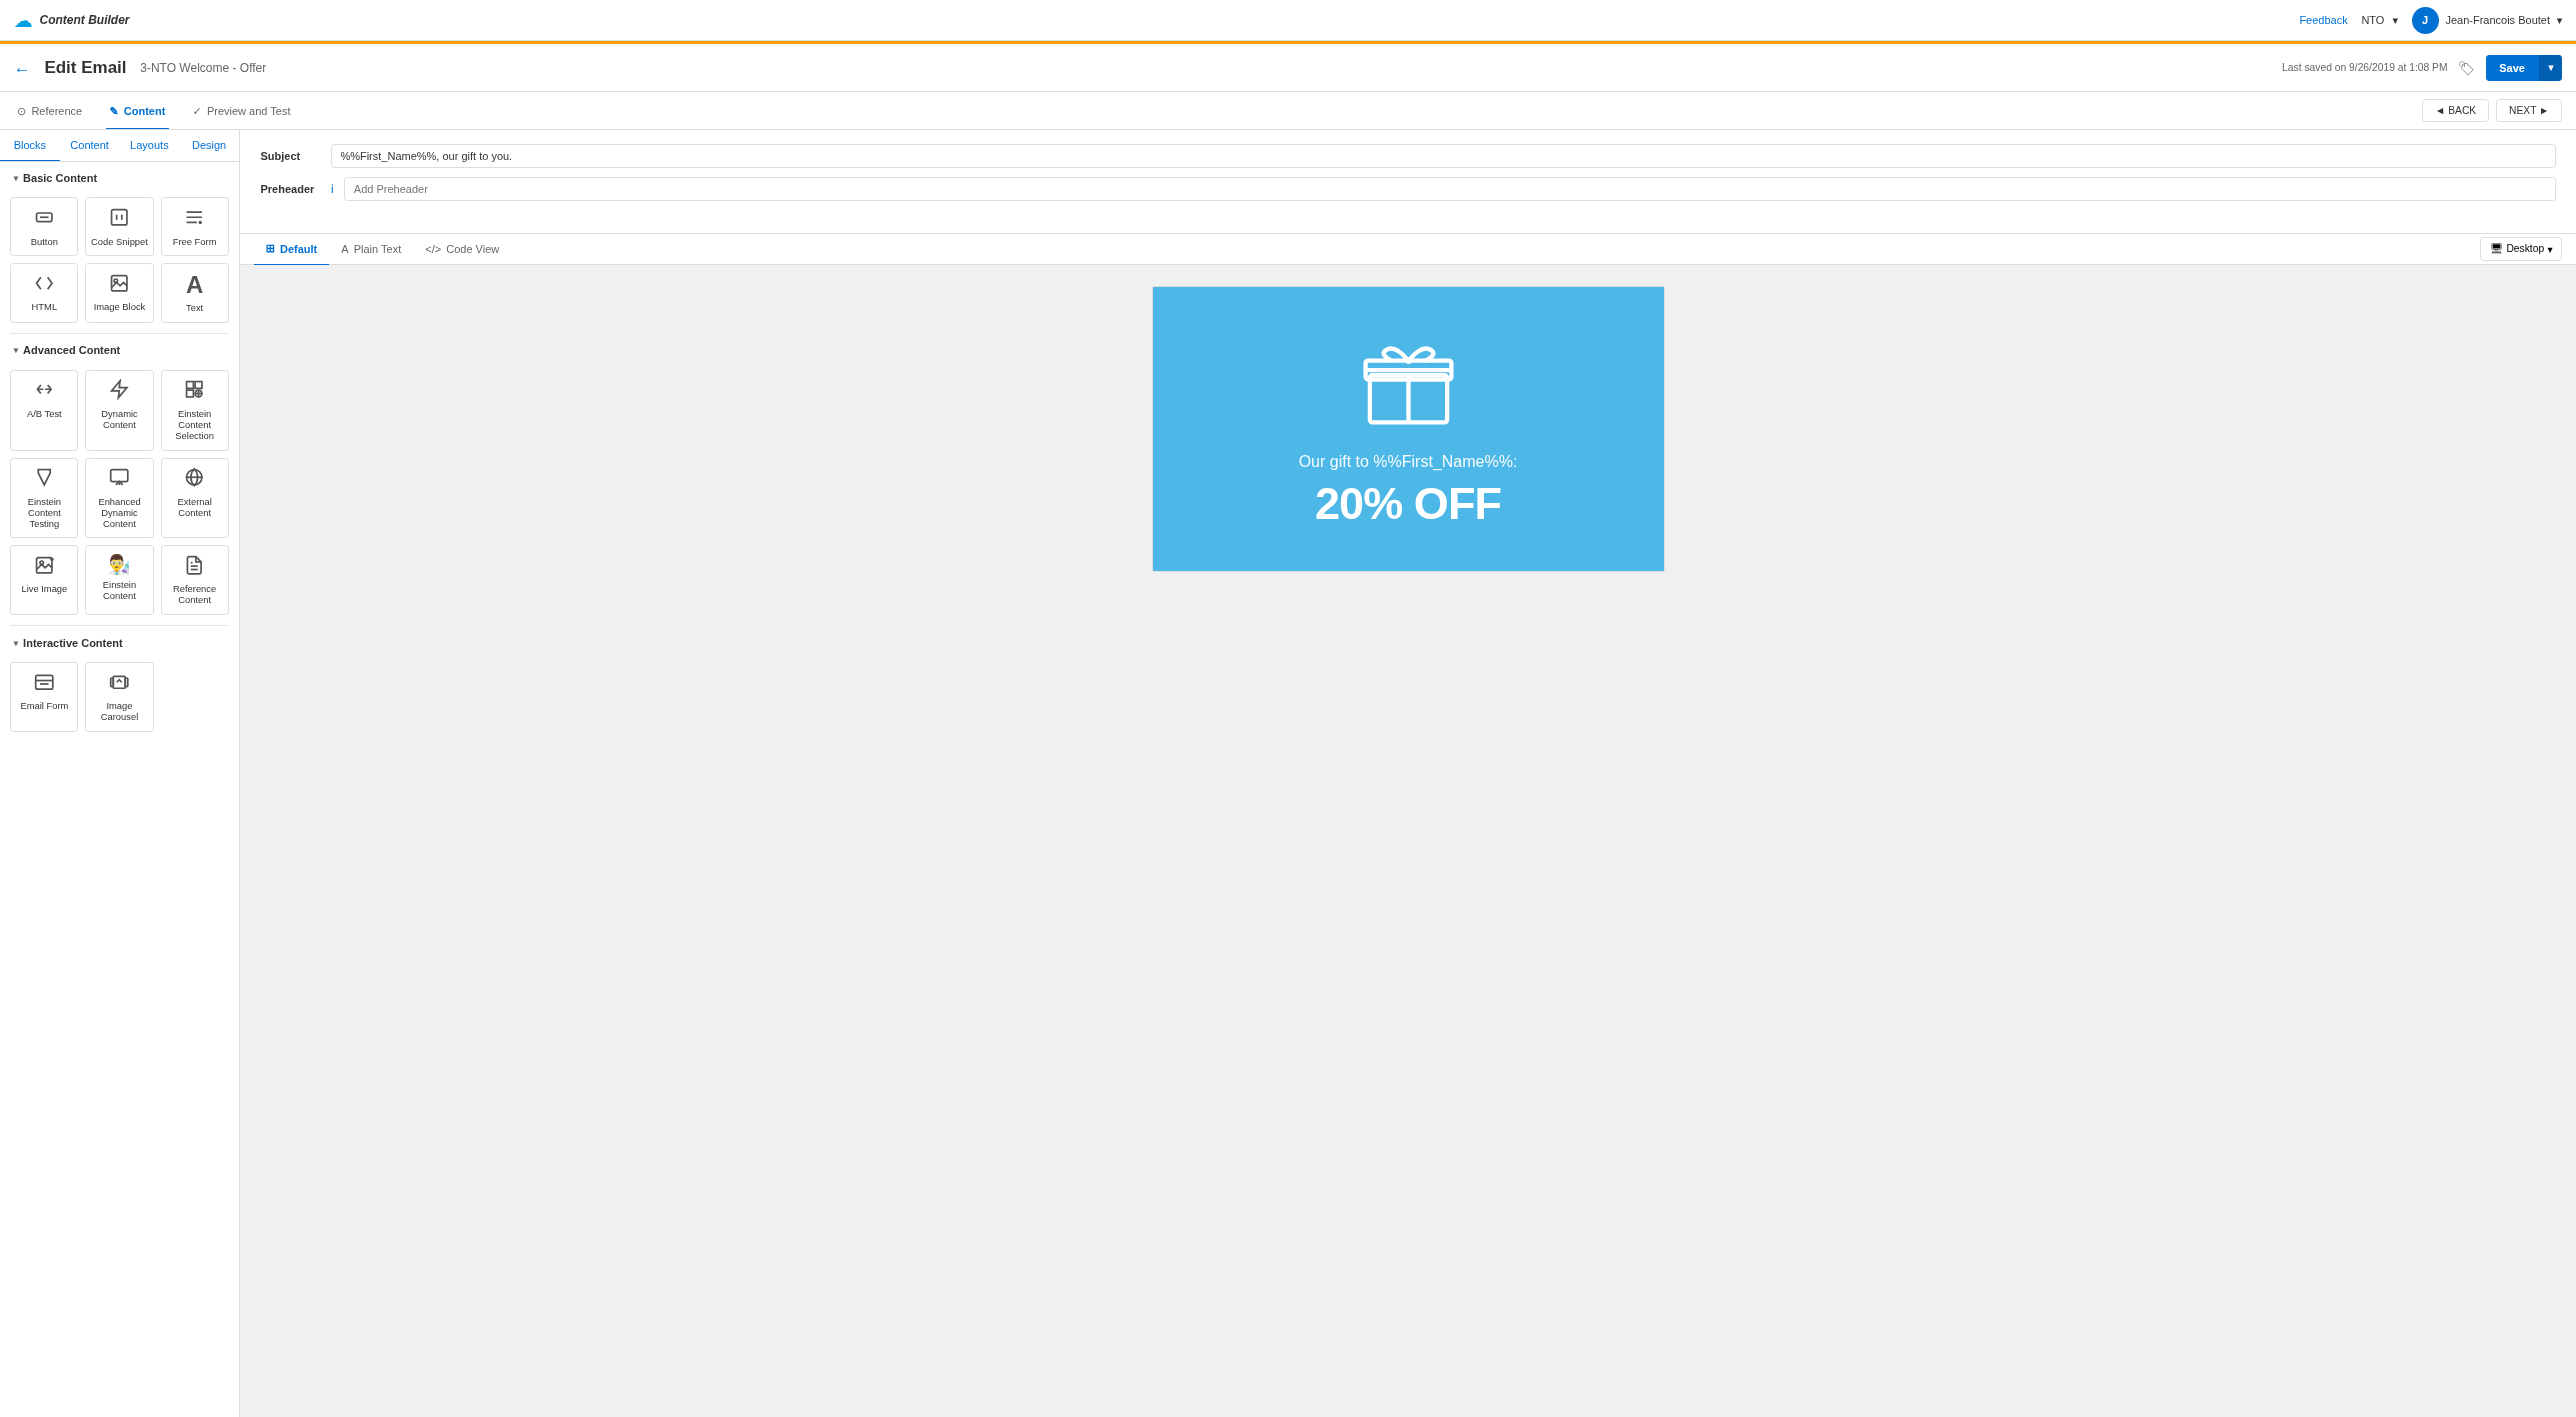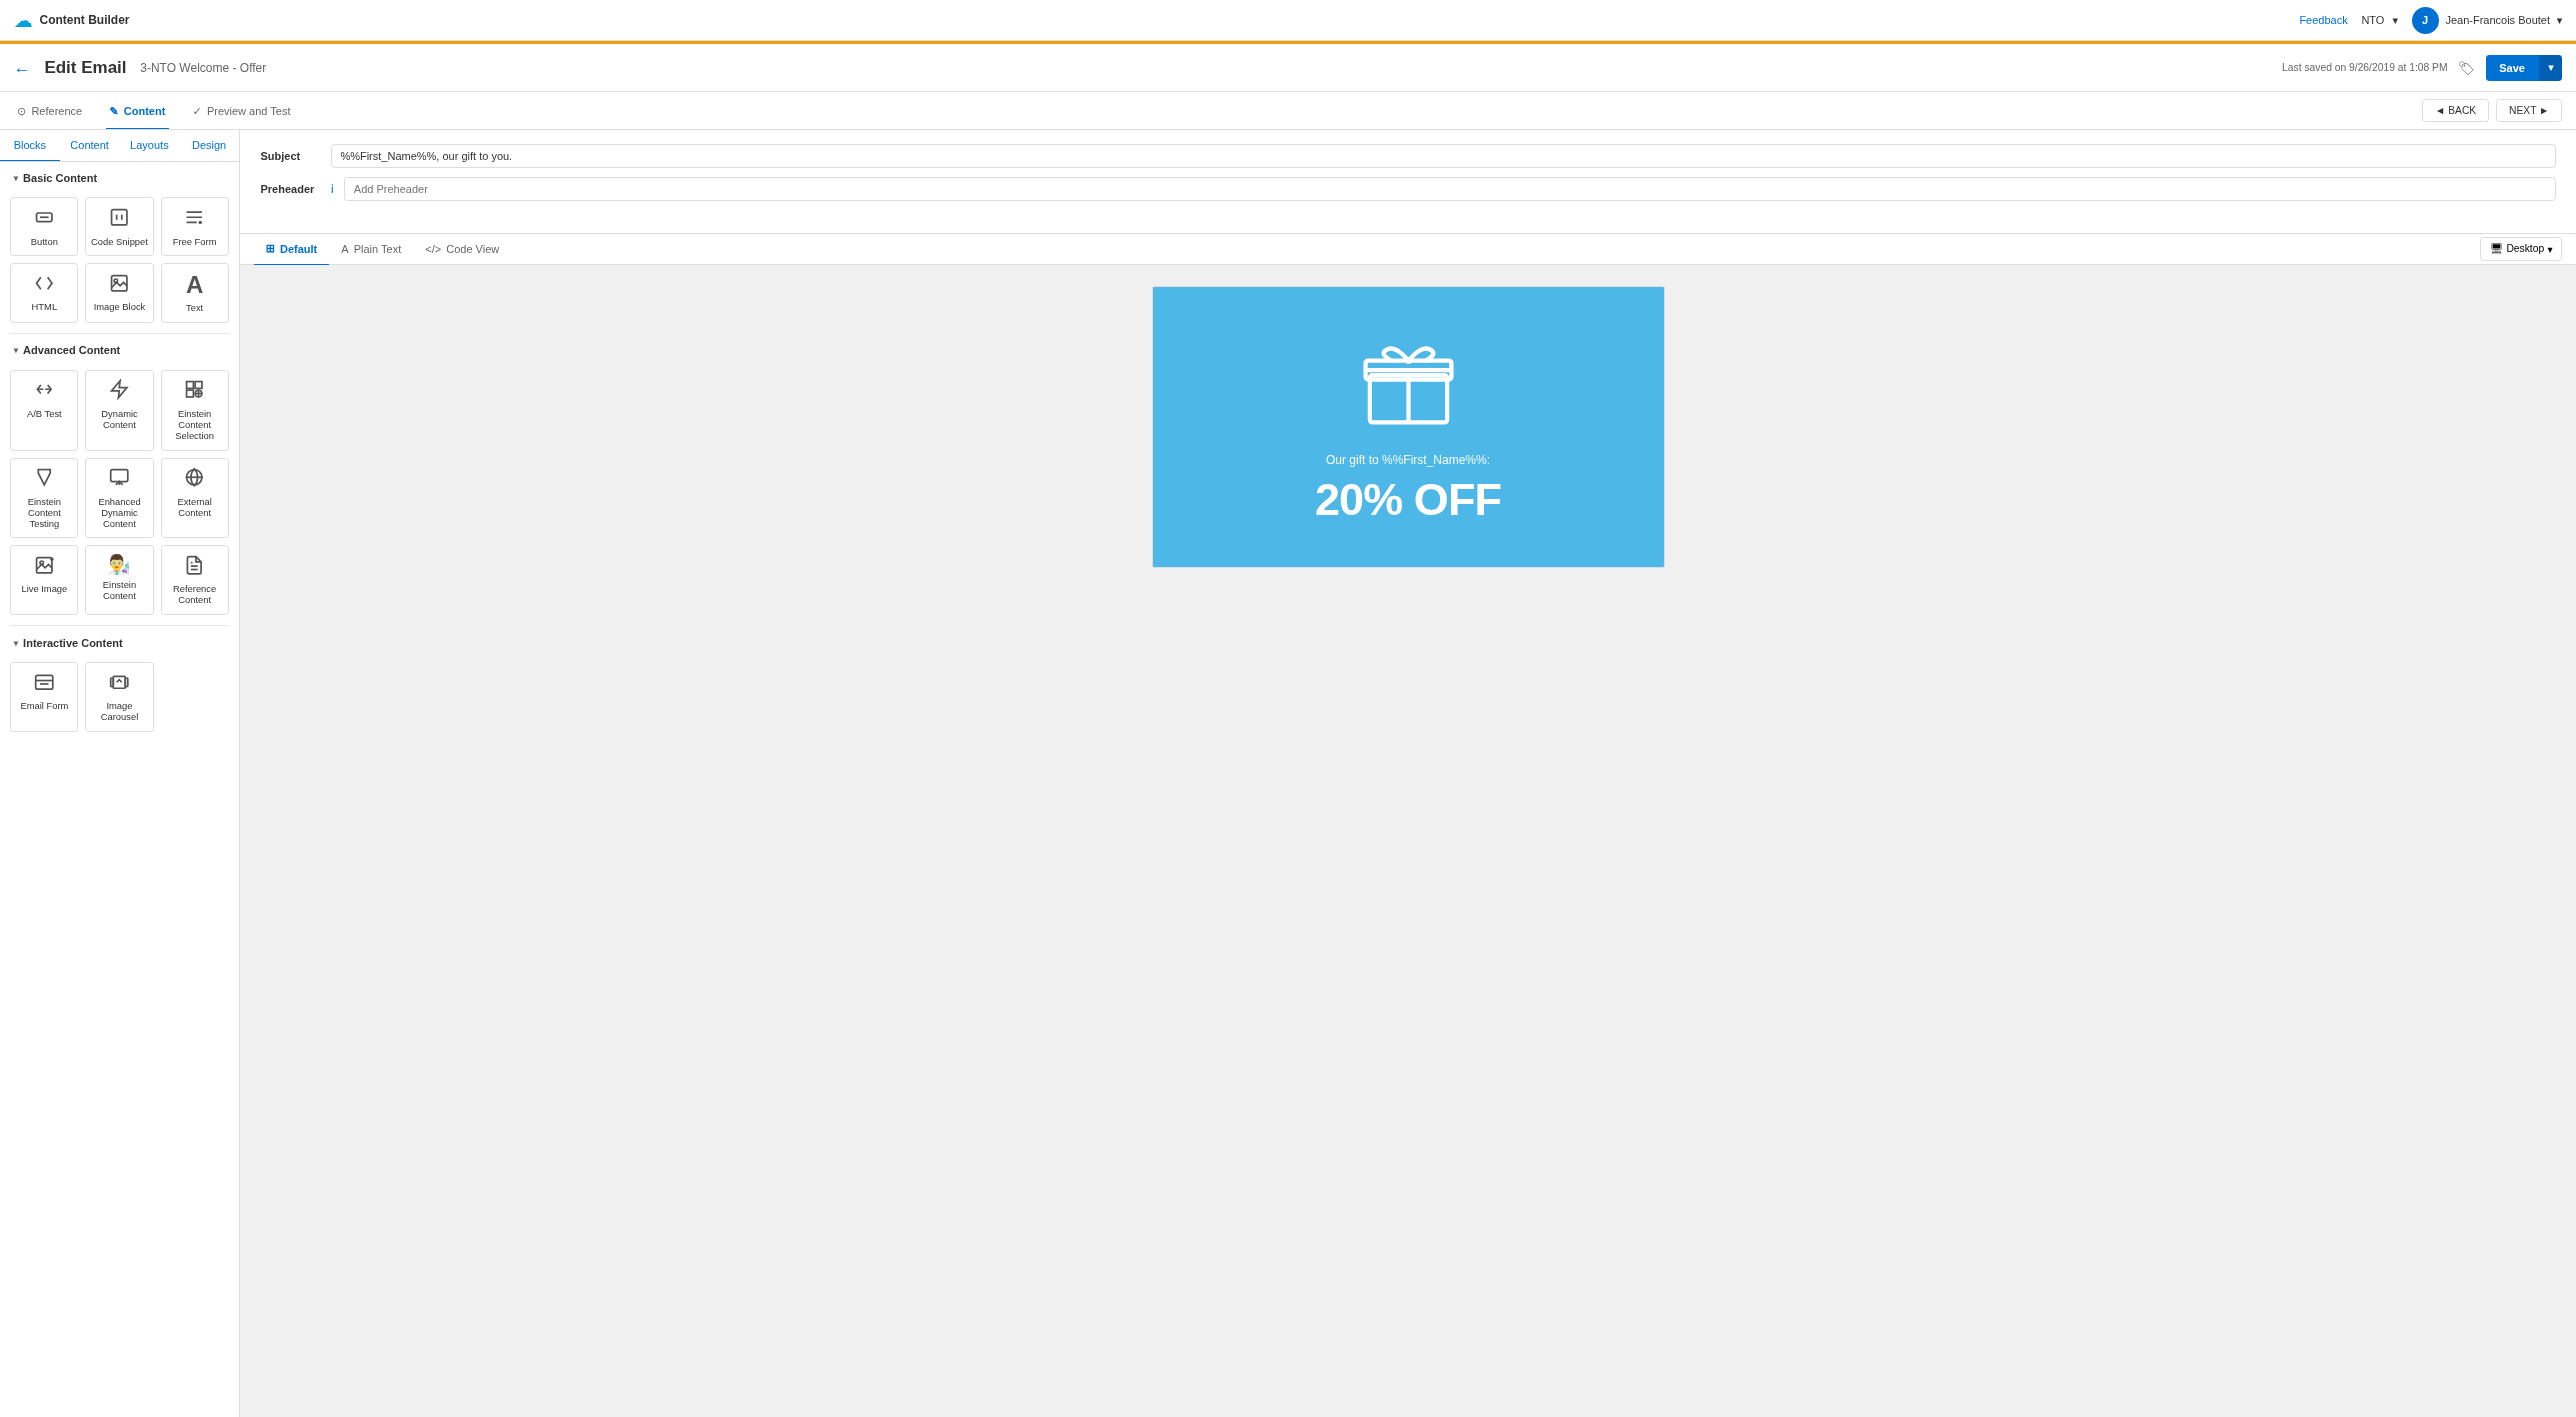--- a/index.html
+++ b/index.html
@@ -6,21 +6,21 @@
     body { font-family: 'Salesforce Sans', Arial, sans-serif; font-size: 11px; background: #f3f3f3; color: #333; }
 
     
     .top-nav {
       display: flex; align-items: center; background: white;
       border-bottom: 0.9px solid #ddd; padding: 0 13.7px; height: 41px;
       position: relative;
     }
     .top-nav-left { display: flex; align-items: center; gap: 6.8px; flex: 1; }
     .top-nav-logo { color: #00a1e0; font-size: 19px; }
-    .top-nav-title { font-size: 12px; color: #333; font-weight: 600; }
+    .top-nav-title { font-size: 12px; color: #333; font-weight: 600; font-style: italic; }
     .top-nav-right { display: flex; align-items: center; gap: 13.7px; }
     .top-nav-feedback { color: #0070d2; font-size: 11px; cursor: pointer; }
     .top-nav-org { display: flex; align-items: center; gap: 8px; color: #333; font-size: 11px; cursor: pointer; }
     .top-nav-user { display: flex; align-items: center; gap: 6.8px; color: #333; font-size: 11px; cursor: pointer; }
     .user-avatar { width: 27px; height: 27px; border-radius: 50%; background: #0070d2; display: flex; align-items: center; justify-content: center; color: white; font-size: 11px; font-weight: bold; }
     .orange-bar { height: 3.4px; background: #f59e0b; width: 100%; }
 
     
     .edit-header {
       display: flex; align-items: center; background: white;
@@ -124,21 +124,21 @@
     
     .email-preview-area { padding: 20.5px; display: flex; justify-content: center; }
     .email-canvas {
       background: white; width: 513px; border: 0.9px solid #ddd; border-radius: 1.7px;
       overflow: hidden;
     }
     .hero-section {
       background: #4db8e8; padding: 41px 27px; text-align: center; color: white;
     }
     .gift-icon { margin: 0 auto 20.5px; }
-    .hero-subtitle { font-size: 12px; margin-bottom: 6.8px; opacity: 0.95; }
+    .hero-subtitle { font-size: 16px; margin-bottom: 6.8px; opacity: 0.95; }
     .hero-discount { font-size: 45px; font-weight: 700; letter-spacing: -0.9px; }
     .email-body { padding: 27px 41px; text-align: center; color: #333; }
     .email-body p { font-size: 12px; line-height: 1.6; margin-bottom: 20.5px; color: #555; }
     .claim-btn {
       background: #3a7f9e; color: white; border: none; padding: 12px 27px;
       border-radius: 20.5px; font-size: 11px; font-weight: 700; letter-spacing: 0.4px;
       cursor: pointer; text-transform: uppercase;
     }
 
     

